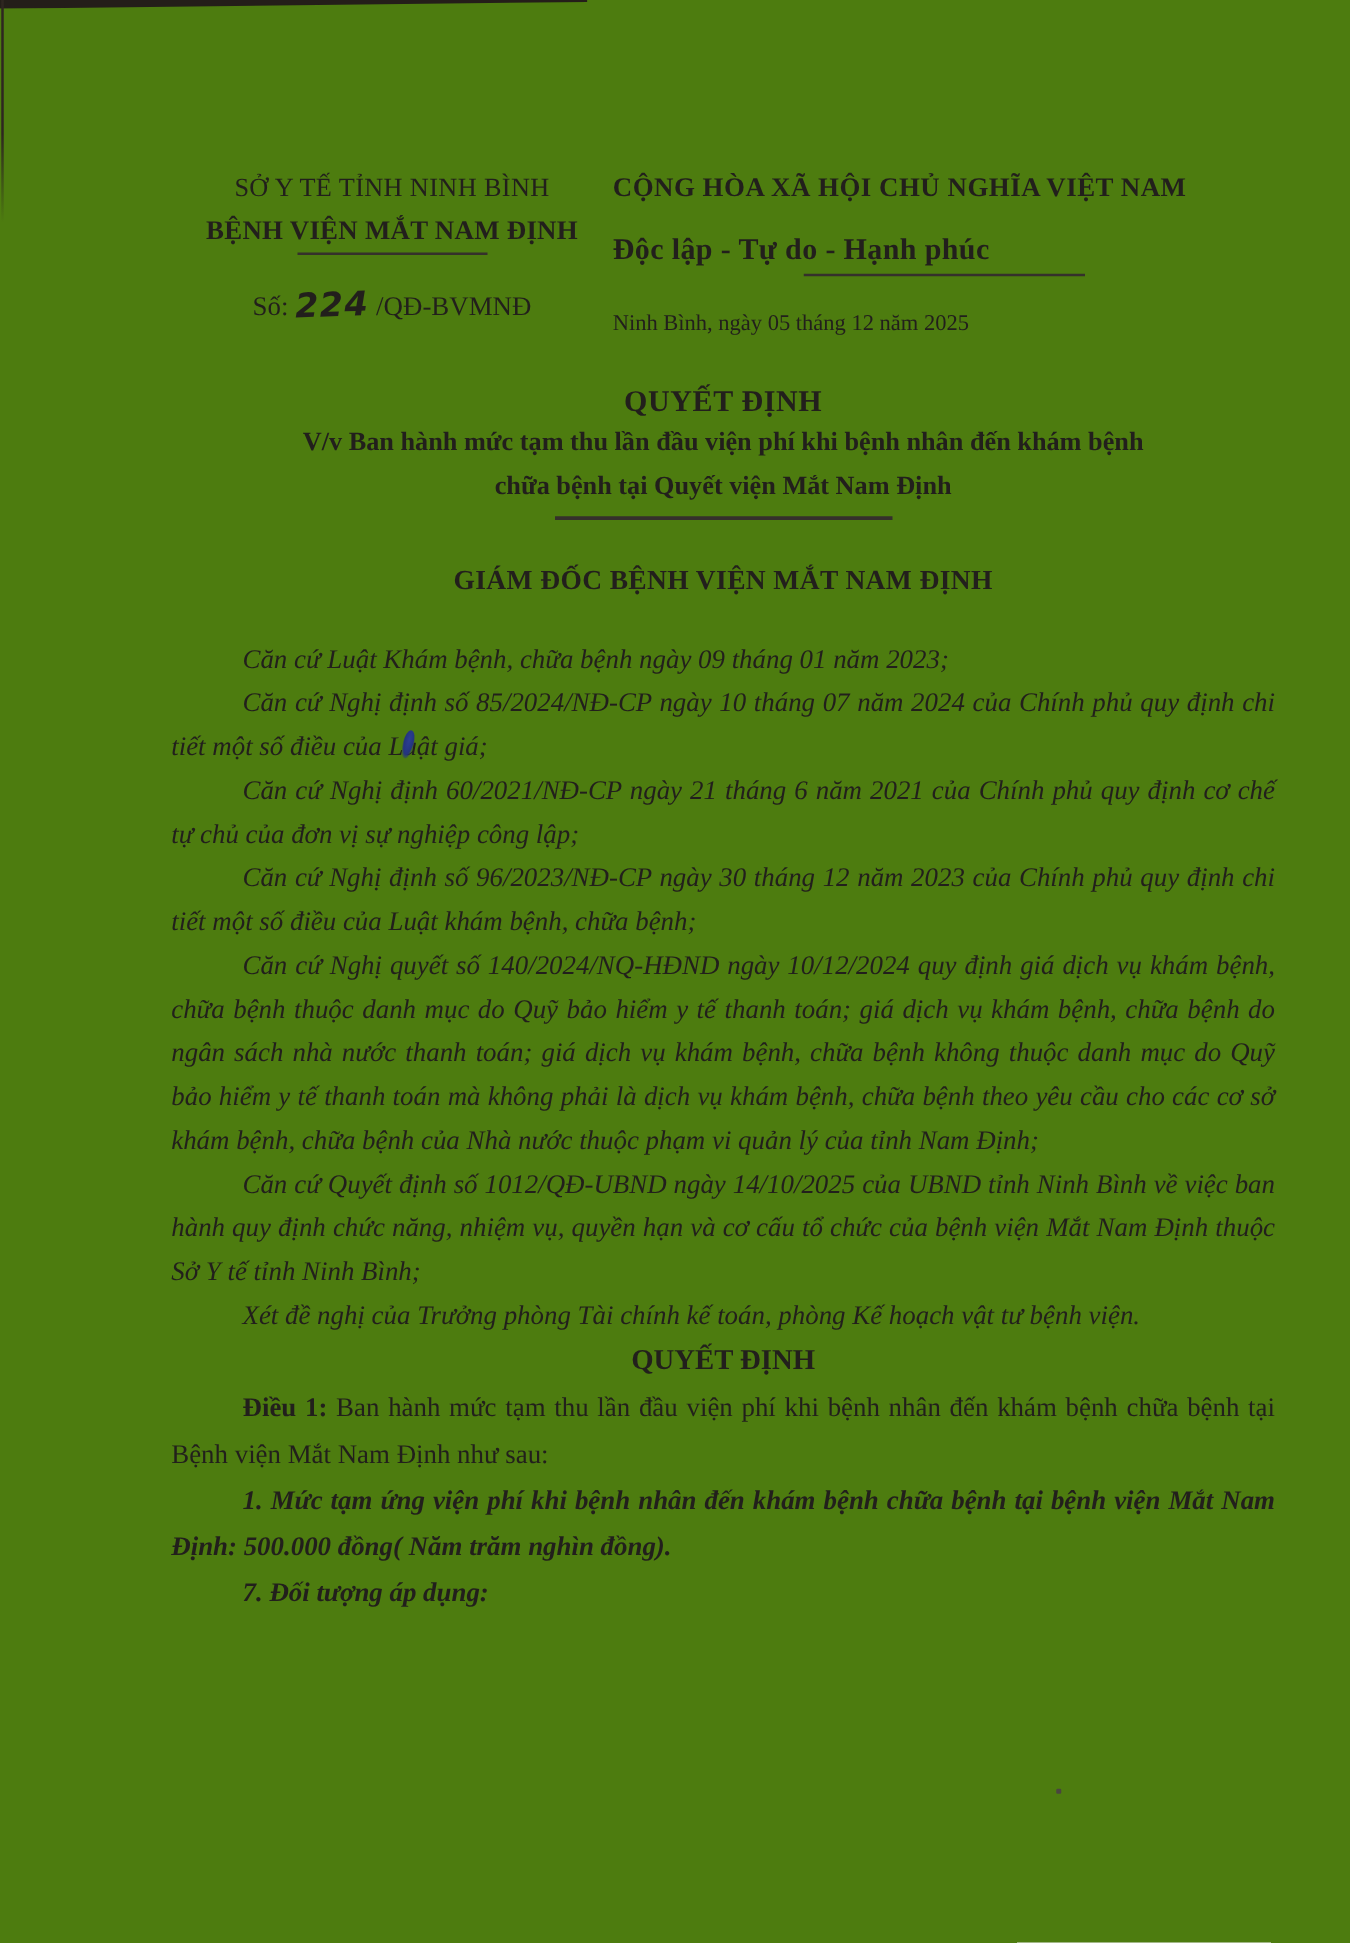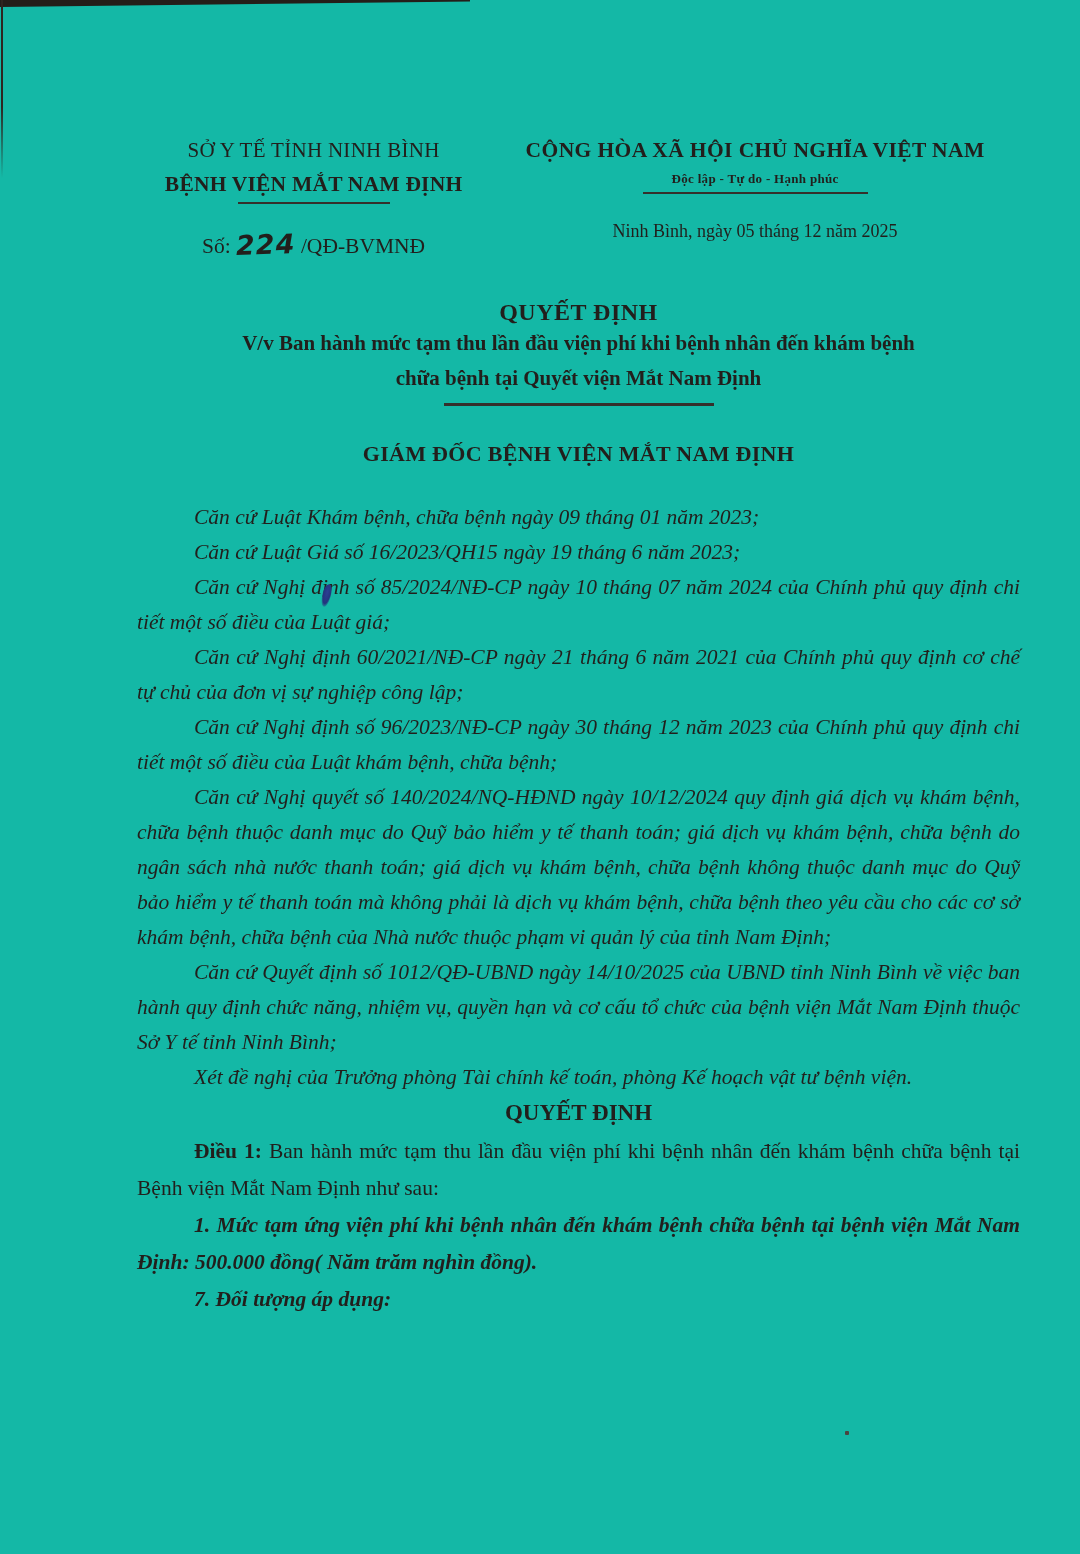--- a/index.html
+++ b/index.html
@@ -1,46 +1,46 @@
 <!DOCTYPE html>
 <html><head>
 <meta charset="utf-8">
 <style>
   html,body{margin:0;padding:0;background:#e8e8e8;}
   .page{
     position:relative;
     width:1080px;height:1554px;
     margin:0 auto;
-    background:#14b8a6;
+    background:#4d7c0f;
     color:#221f1c;
     font-family:"Liberation Serif","DejaVu Serif",serif;
     overflow:hidden;
     box-sizing:border-box;
     padding:138px 60px 0 137px;
   }
   .content{width:883px;}
   
   .hdr{display:flex;width:100%;}
   .hdr-left{width:40%;text-align:center;}
-  .hdr-right{width:60%;text-align:center;}
+  .hdr-right{width:60%;}
   .org-parent{font-size:21px;letter-spacing:.3px;}
   .org-name{font-size:21.5px;font-weight:bold;margin-top:9px;letter-spacing:.2px;}
   .rule{height:0;border-bottom:2px solid #35302b;margin:5px auto 0;}
   .rule-left{width:152px;}
   .rule-right{width:225px;border-bottom-width:2px;}
   .rule-title{width:270px;border-bottom-width:3px;margin-top:7px;}
   .doc-no{font-size:21.5px;margin-top:24px;}
   .doc-no .hand{
     font-family:"DejaVu Sans",sans-serif;
     font-style:italic;font-weight:600;font-size:27px;
     display:inline-block;transform:rotate(-2deg);
     letter-spacing:1px;position:relative;top:1px;
   }
   .nation{font-size:21.5px;font-weight:bold;letter-spacing:.4px;}
-  .motto{font-size:13px;font-weight:bold;margin-top:8px;letter-spacing:.3px;}
+  .motto{font-size:24px;font-weight:bold;margin-top:24px;letter-spacing:.3px;}
   .dateline{font-size:18px;margin-top:27px;}
   
   .title-block{text-align:center;margin-top:40px;}
   .doc-title{font-size:24px;font-weight:bold;letter-spacing:.5px;}
   .subject{font-size:21px;font-weight:bold;line-height:35px;}
   .authority{font-size:22px;font-weight:bold;margin-top:35px;letter-spacing:.3px;}
   
   .body{margin-top:33px;font-size:21.5px;line-height:35px;text-align:justify;}
   .body p{margin:0;text-indent:57px;}
   .cite{font-style:italic;}
@@ -101,21 +101,20 @@
       <div class="subject">
         <span>V/v Ban hành mức tạm thu lần đầu viện phí khi bệnh nhân đến khám bệnh</span><br>
         <span>chữa bệnh tại Quyết viện Mắt Nam Định</span>
       </div>
       <div class="rule rule-title"></div>
       <div class="authority">GIÁM ĐỐC BỆNH VIỆN MẮT NAM ĐỊNH</div>
     </div>
 
     <div class="body">
       <p class="cite">Căn cứ Luật Khám bệnh, chữa bệnh ngày 09 tháng 01 năm 2023;</p>
-      <p class="cite">Căn cứ Luật Giá số 16/2023/QH15 ngày 19 tháng 6 năm 2023;</p>
       <p class="cite">Căn cứ Nghị định số 85/2024/NĐ-CP ngày 10 tháng 07 năm 2024 của Chính phủ quy định chi tiết một số điều của Luật giá;</p>
       <p class="cite">Căn cứ Nghị định 60/2021/NĐ-CP ngày 21 tháng 6 năm 2021 của Chính phủ quy định cơ chế tự chủ của đơn vị sự nghiệp công lập;</p>
       <p class="cite">Căn cứ Nghị định số 96/2023/NĐ-CP ngày 30 tháng 12 năm 2023 của Chính phủ quy định chi tiết một số điều của Luật khám bệnh, chữa bệnh;</p>
       <p class="cite">Căn cứ Nghị quyết số 140/2024/NQ-HĐND ngày 10/12/2024 quy định giá dịch vụ khám bệnh, chữa bệnh thuộc danh mục do Quỹ bảo hiểm y tế thanh toán; giá dịch vụ khám bệnh, chữa bệnh do ngân sách nhà nước thanh toán; giá dịch vụ khám bệnh, chữa bệnh không thuộc danh mục do Quỹ bảo hiểm y tế thanh toán mà không phải là dịch vụ khám bệnh, chữa bệnh theo yêu cầu cho các cơ sở khám bệnh, chữa bệnh của Nhà nước thuộc phạm vi quản lý của tỉnh Nam Định;</p>
       <p class="cite">Căn cứ Quyết định số 1012/QĐ-UBND ngày 14/10/2025 của UBND tỉnh Ninh Bình về việc ban hành quy định chức năng, nhiệm vụ, quyền hạn và cơ cấu tổ chức của bệnh viện Mắt Nam Định thuộc Sở Y tế tỉnh Ninh Bình;</p>
       <p class="cite">Xét đề nghị của Trưởng phòng Tài chính kế toán, phòng Kế hoạch vật tư bệnh viện.</p>
 
       <p class="decision-heading">QUYẾT ĐỊNH</p>
 
       <p class="article">

